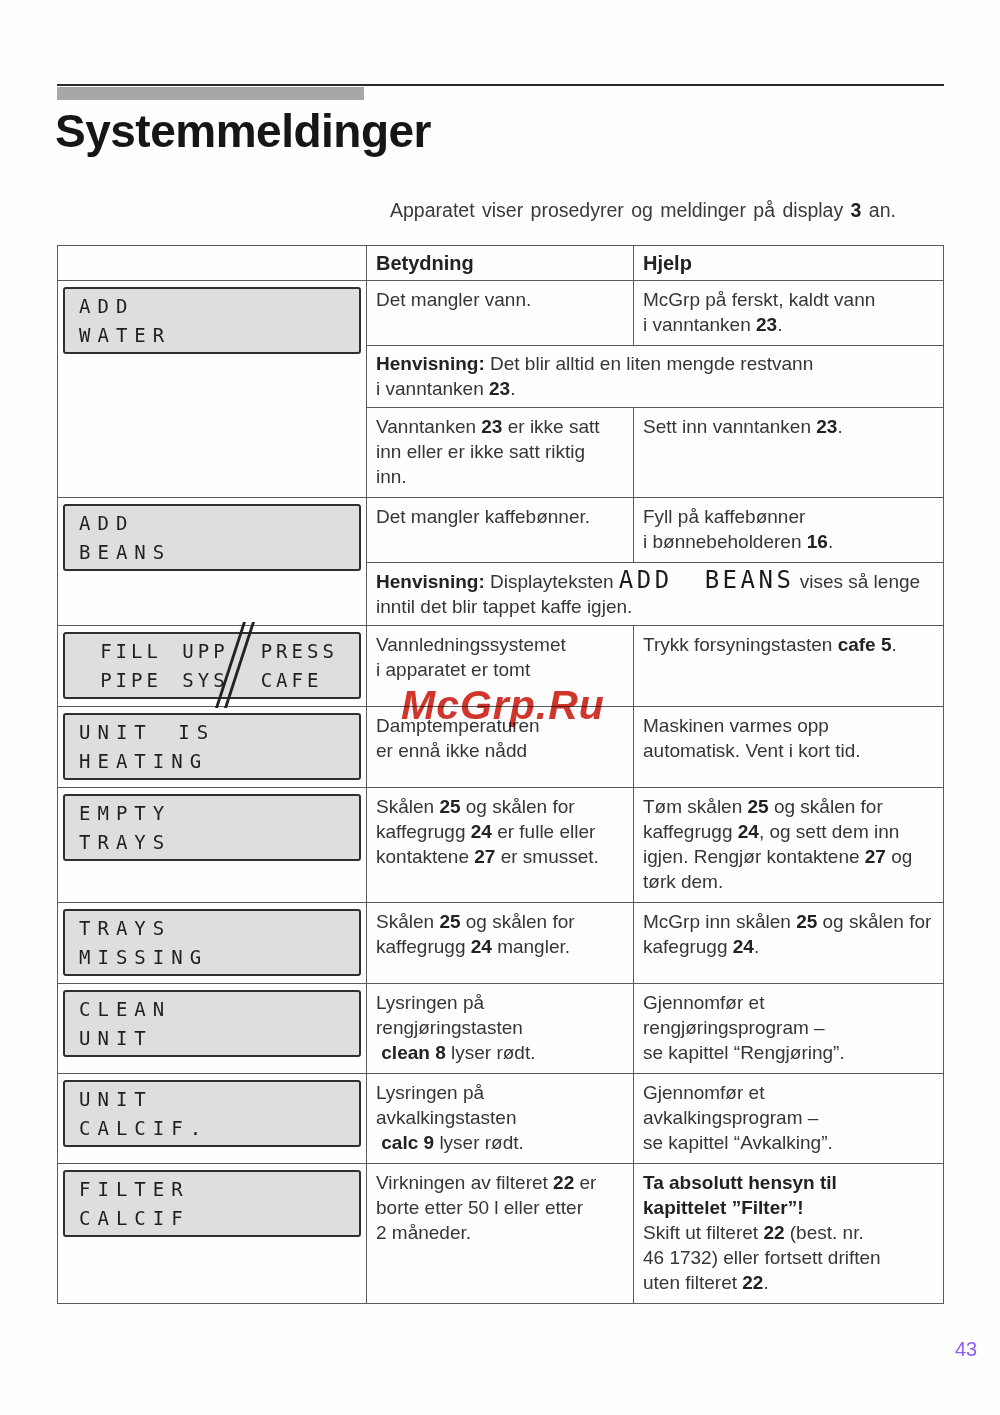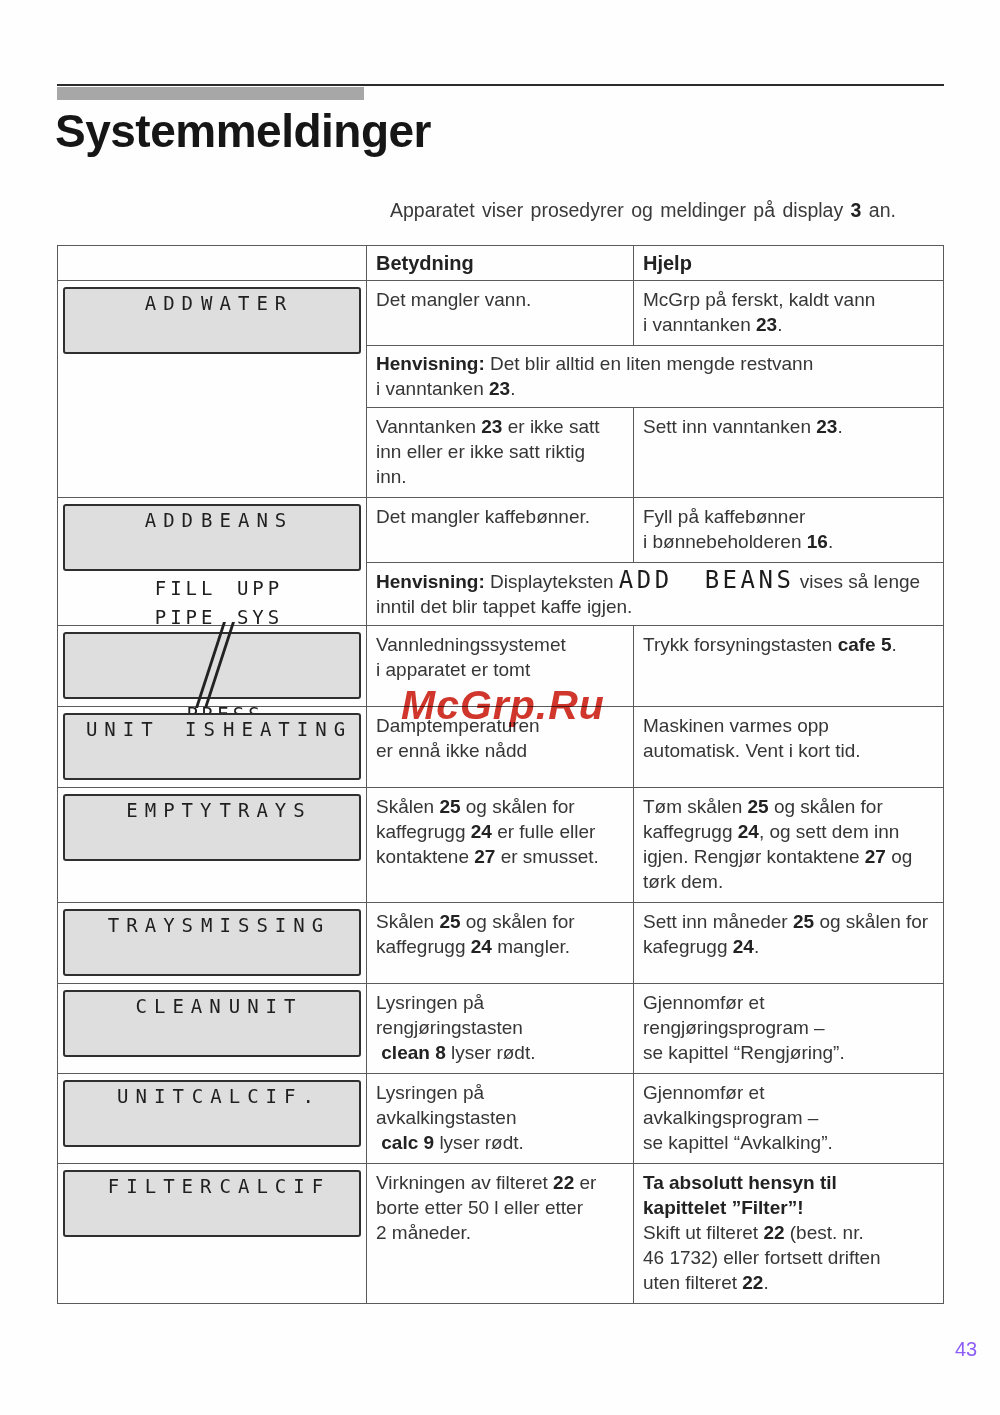--- a/index.html
+++ b/index.html
@@ -43,29 +43,29 @@
   .cell{box-sizing:border-box;padding:6px 10px 8px 9px;white-space:pre-wrap;color:#363636;}
   .cell.betydning{width:267px;border-right:1px solid var(--tborder,#5a5a5a);}
   .cell.hjelp{flex:1;}
   .cell.merged{flex:1;padding-top:5px;padding-bottom:6px;}
   
   .lcd-box{
     box-sizing:border-box;height:67px;width:298px;
     background:var(--lcd-bg,#dedede);
     border:2px solid var(--lcd-border,#2f2f2f);
     border-radius:3px;
-    display:flex;flex-direction:row;justify-content:center;
+    display:flex;flex-direction:column;justify-content:center;
     padding-left:14px;gap:1px;
     font-family:"DejaVu Sans Mono", monospace;
     font-size:19px;color:#1f1f1f;
     letter-spacing:7px;word-spacing:7px;
     position:relative;
   }
   .lcd-line{line-height:28px;white-space:pre;}
-  .lcd-box.split{flex-direction:column;align-items:center;letter-spacing:4px;word-spacing:5px;}
+  .lcd-box.split{flex-direction:row;align-items:center;letter-spacing:4px;word-spacing:5px;}
   .lcd-panel{display:flex;flex-direction:column;gap:1px;}
   .lcd-panel.rp{margin-left:12px;}
   .lcd-slash{position:relative;width:24px;height:86px;margin:-10px 0 -9px -6px;flex:none;}
   .lcd-slash i{position:absolute;top:0;bottom:0;width:3px;background:#222;transform:skewX(-18deg);}
   .lcd-slash i.s1{left:5px;}
   .lcd-slash i.s2{left:14px;}
   .lcd-inline{
     font-family:"DejaVu Sans Mono", monospace;
     font-size:24px;color:#1c1c1c;
     letter-spacing:3.5px;word-spacing:14px;
@@ -205,21 +205,21 @@
           <div class="col1">
             <div class="lcd-box">
               <div class="lcd-line">TRAYS</div>
               <div class="lcd-line">MISSING</div>
             </div>
           </div>
           <div class="rightpart">
             <div class="subrow">
               <div class="cell betydning"><span>Skålen </span><span class="b">25</span><span> og skålen for
 kaffegrugg </span><span class="b">24</span><span> mangler.</span></div>
-              <div class="cell hjelp"><span>Sett inn måneder </span><span class="b">25</span><span> og skålen for
+              <div class="cell hjelp"><span>McGrp inn skålen </span><span class="b">25</span><span> og skålen for
 kafegrugg </span><span class="b">24</span><span>.</span></div>
             </div>
           </div>
         </div>
         <div class="block">
           <div class="col1">
             <div class="lcd-box">
               <div class="lcd-line">CLEAN</div>
               <div class="lcd-line">UNIT</div>
             </div>

